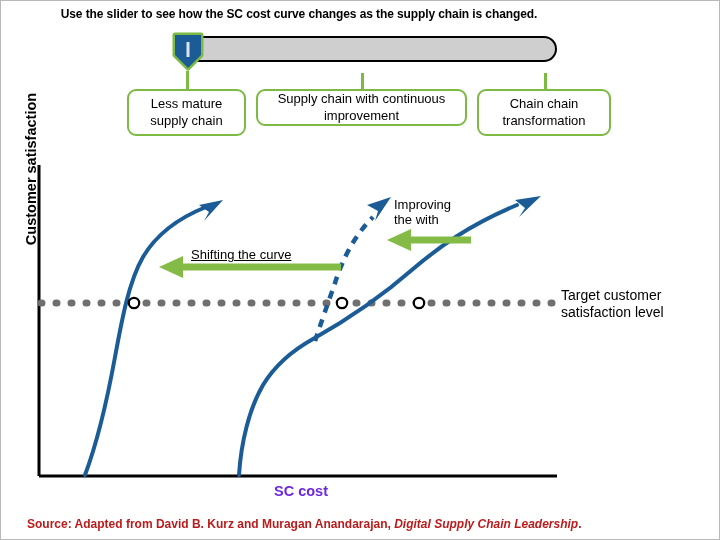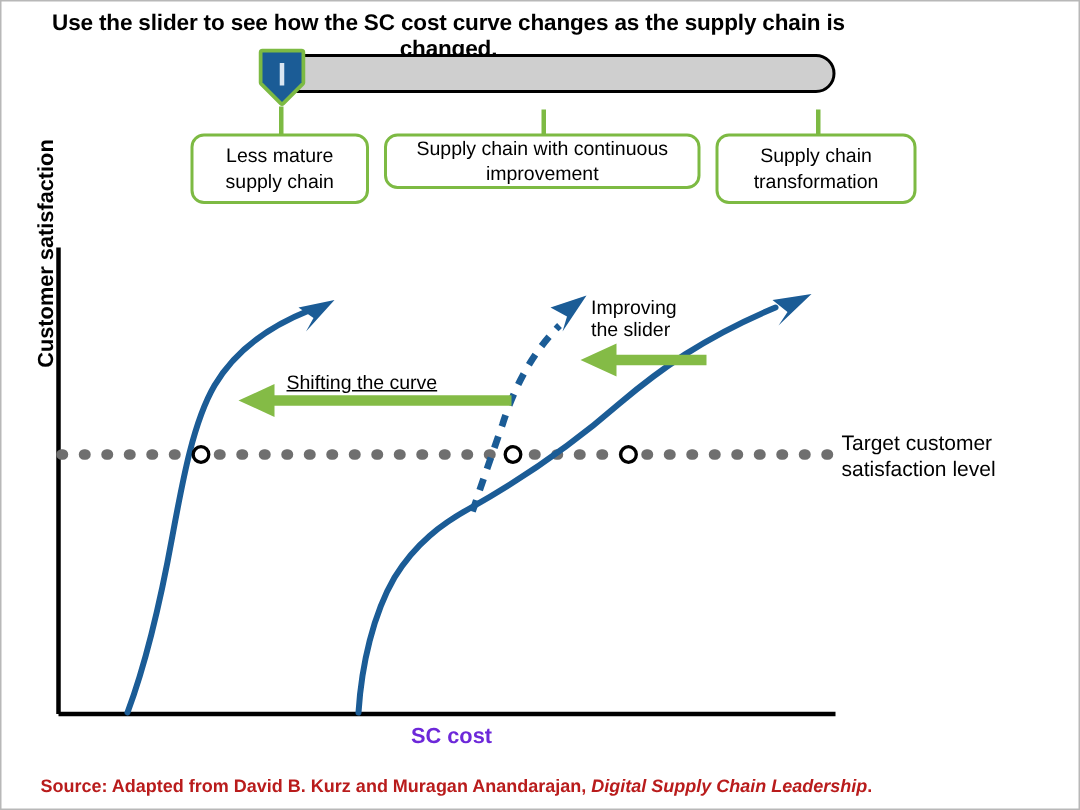--- a/index.html
+++ b/index.html
@@ -18,21 +18,21 @@
     border: 1px solid #b8b8b8;
     box-sizing: border-box;
     overflow: hidden;
   }
   .headline {
     position: absolute;
     left: 0;
     top: 6px;
     width: 596px;
     text-align: center;
-    font-size: 15px;
+    font-size: 12px;
     font-weight: bold;
     color: #000000;
     letter-spacing: -0.1px;
   }
 
   
   .slider-track {
     position: absolute;
     left: 182px;
     top: 35px;
@@ -160,21 +160,21 @@
   </div>
 
   <div class="stem" style="left:185px; top:70px; height:19px;"></div>
   <div class="stem" style="left:360px; top:72px; height:17px;"></div>
   <div class="stem" style="left:543px; top:72px; height:17px;"></div>
 
   <div class="optbox" id="optbox-0">Less mature
 supply chain</div>
   <div class="optbox" id="optbox-1">Supply chain with
 continuous improvement</div>
-  <div class="optbox" id="optbox-2">Supply chain
+  <div class="optbox" id="optbox-2">Chain chain
 transformation</div>
 
   <div class="chart-wrap">
     <svg width="720" height="352" viewBox="0 0 720 352">
 
       <line x1="38" y1="14" x2="38" y2="325" stroke="#000000" stroke-width="3"></line>
       <line x1="38" y1="325" x2="556" y2="325" stroke="#000000" stroke-width="3"></line>
 
       <line x1="40" y1="152" x2="554" y2="152" stroke="#6f6f6f" stroke-width="7" stroke-linecap="round" stroke-dasharray="1 14"></line>
 
@@ -205,17 +205,17 @@
   </div>
 
   <div class="axis-title-y">Customer satisfaction</div>
   <div class="axis-title-x">SC cost</div>
 
   <div class="target-label" style="white-space:pre-line;">Target customer
 satisfaction level</div>
 
   <div class="ann" id="ann-shift">Shifting the curve</div>
   <div class="ann" id="ann-improve">Improving
-the slider</div>
+the with</div>
 
   <div class="source"><span>Source: Adapted from David B. Kurz and Muragan Anandarajan, </span><span class="ital">Digital Supply Chain Leadership</span><span>.</span></div>
 
 </div>
 
 </body></html>

